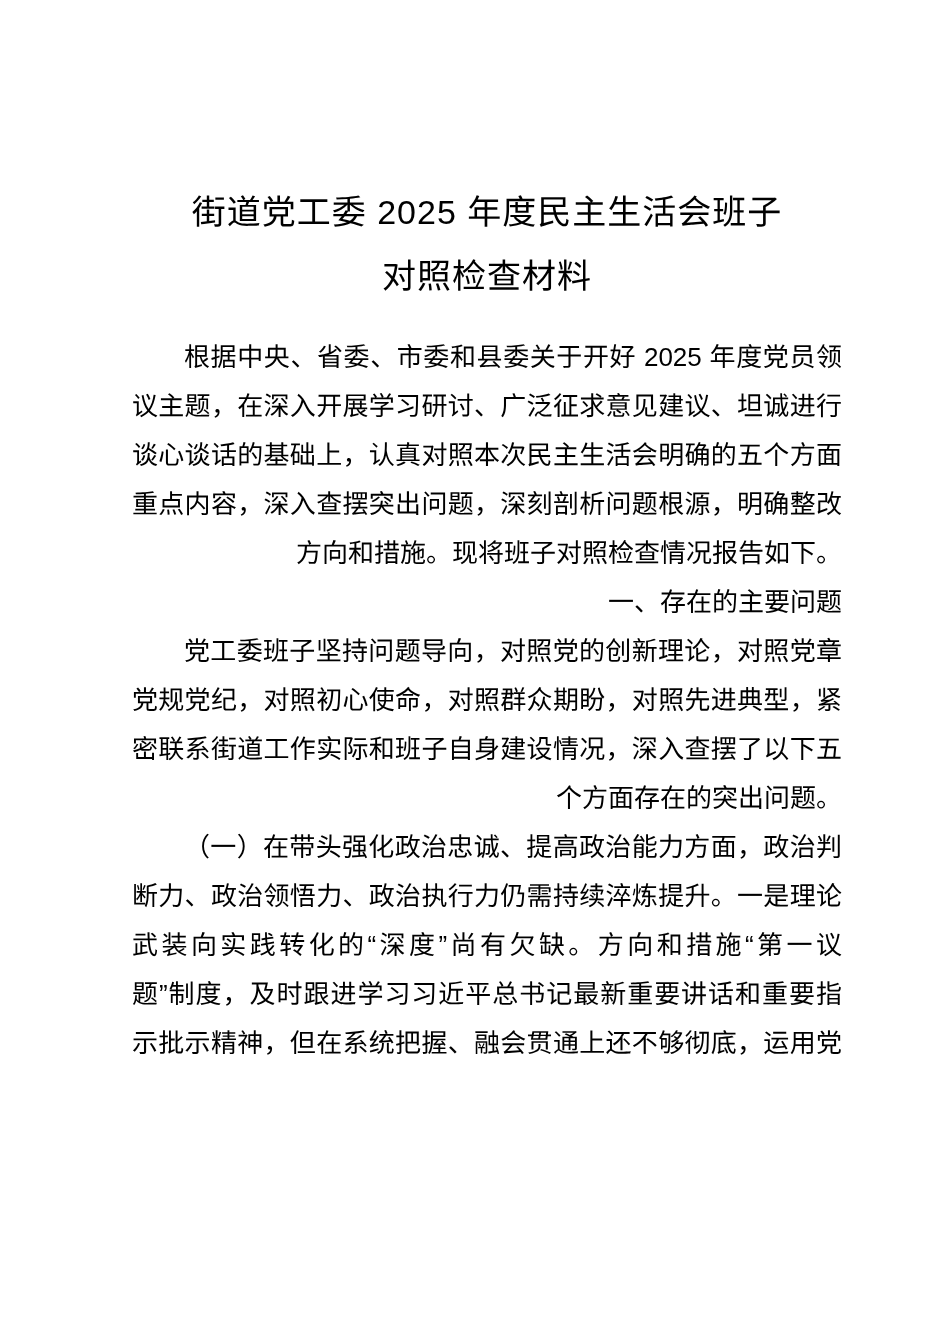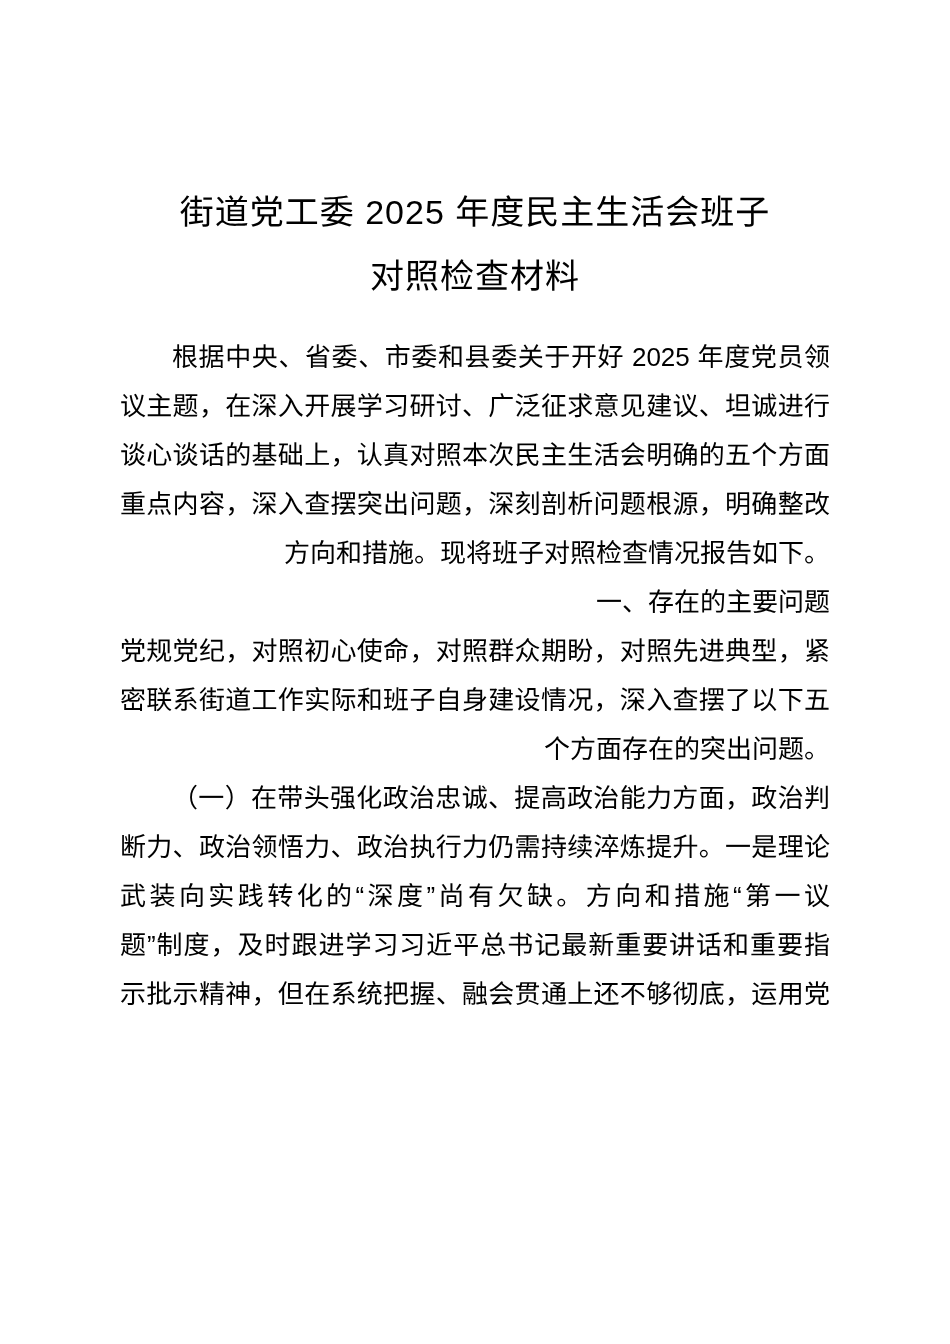--- a/index.html
+++ b/index.html
@@ -11,21 +11,21 @@
     position: relative;
     width: 950px;
     height: 1344px;
     background: #ffffff;
     color: #000000;
     font-family: "Liberation Sans", sans-serif;
     overflow: hidden;
   }
   .doc {
     position: absolute;
-    left: 120px;
+    left: 132px;
     top: 0;
     width: 710px;
   }
   .title {
     margin-top: 180px;
     font-size: 34px;
     line-height: 64px;
     font-weight: 400;
     text-align: center;
     letter-spacing: 1px;
@@ -70,20 +70,21 @@
           <div class="line first"><span>根据中央、省委、市委和县委关于开好 2025 年度党员领</span></div>
           <div class="line"><span>议主题，在深入开展学习研讨、广泛征求意见建议、坦诚进行</span></div>
           <div class="line"><span>谈心谈话的基础上，认真对照本次民主生活会明确的五个方面</span></div>
           <div class="line"><span>重点内容，深入查摆突出问题，深刻剖析问题根源，明确整改</span></div>
           <div class="line last"><span>方向和措施。现将班子对照检查情况报告如下。</span></div>
         </div>
         <div class="para">
           <div class="line first last"><span>一、存在的主要问题</span></div>
         </div>
         <div class="para">
+          <div class="line first"><span>党工委班子坚持问题导向，对照党的创新理论，对照党章</span></div>
           <div class="line"><span>党规党纪，对照初心使命，对照群众期盼，对照先进典型，紧</span></div>
           <div class="line"><span>密联系街道工作实际和班子自身建设情况，深入查摆了以下五</span></div>
           <div class="line last"><span>个方面存在的突出问题。</span></div>
         </div>
         <div class="para">
           <div class="line first"><span class="bold">（一）在带头强化政治忠诚、提高政治能力方面</span><span>，政治判</span></div>
           <div class="line"><span>断力、政治领悟力、政治执行力仍需持续淬炼提升。一是理论</span></div>
           <div class="line"><span>武装向实践转化的“深度”尚有欠缺。方向和措施“第一议</span></div>
           <div class="line"><span>题”制度，及时跟进学习习近平总书记最新重要讲话和重要指</span></div>
           <div class="line"><span>示批示精神，但在系统把握、融会贯通上还不够彻底，运用党</span></div>

